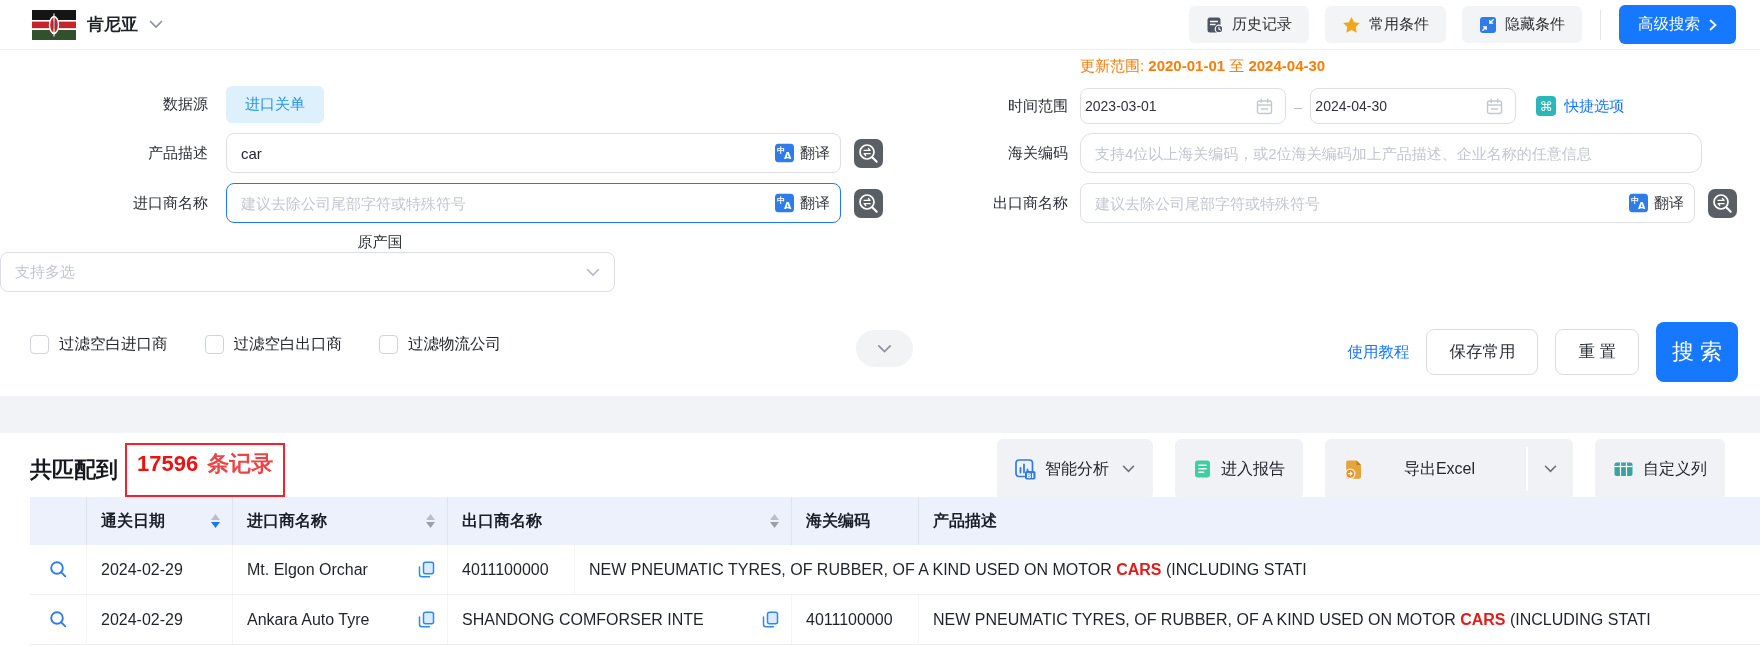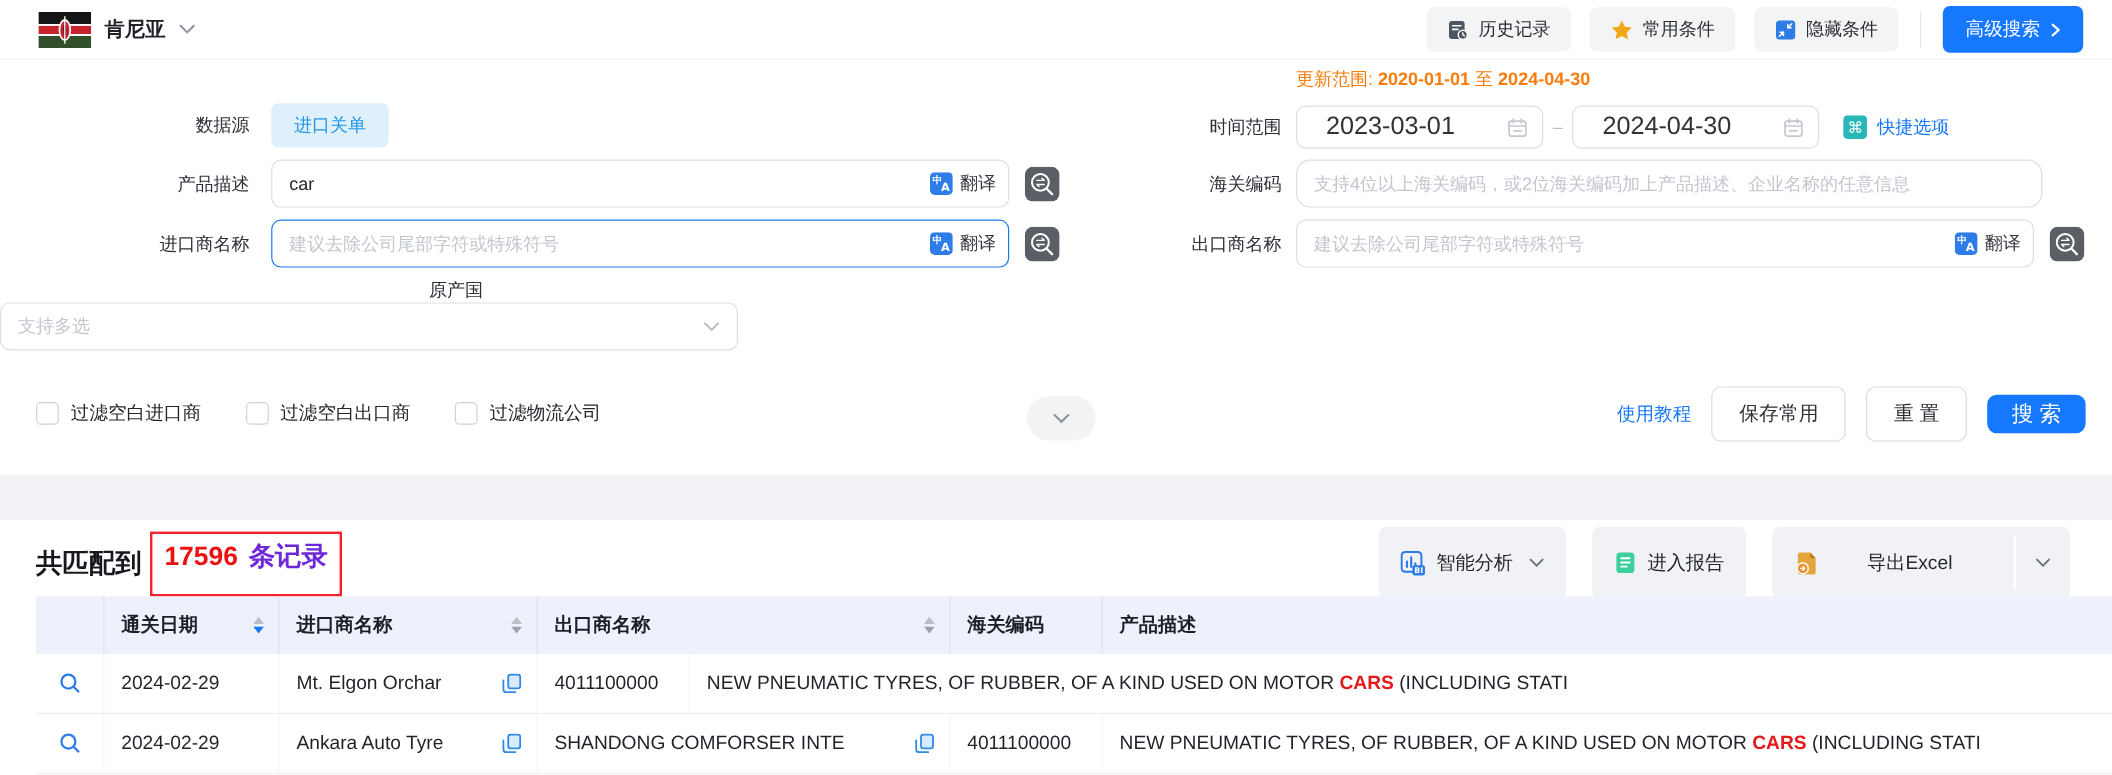--- a/index.html
+++ b/index.html
@@ -45,51 +45,51 @@
     padding:0; cursor:pointer; }
 
   .selectbox { width:615px; height:40px; border:1px solid #dcdfe6; border-radius:8px;
     display:flex; align-items:center; justify-content:space-between; padding:0 14px; cursor:pointer; }
   .selectbox .ph { font-size:15px; color:#c2c6ce; }
 
   .update-range { position:absolute; left:1080px; top:57px; font-size:15px; color:#f87d0b; }
   .update-range b { font-weight:700; }
 
   .datebox { width:206px; height:36px; border:1px solid #dcdfe6; border-radius:8px;
-    display:flex; align-items:center; justify-content:space-between; padding:0 12px 0 24px;
-    font-size:21px; color:#303238; cursor:pointer; }
+    display:flex; align-items:center; justify-content:space-between; padding:0 12px 0 4px;
+    font-size:14px; color:#303238; cursor:pointer; }
   .dash { margin:0 8px; color:#b9bdc4; font-size:15px; }
   .quick { display:flex; align-items:center; gap:8px; margin-left:20px; cursor:pointer; }
   .quick span { font-size:15px; color:#1677ff; }
 
   .cbrow { position:absolute; top:334px; left:30px; display:flex; align-items:center; gap:37px; }
   .cbitem { display:flex; align-items:center; gap:10px; cursor:pointer; }
   .cbbox { width:19px; height:19px; border:1px solid #cfd3dc; border-radius:4px; background:#fff; flex:none; }
   .cbitem span.lbl { font-size:15.5px; color:#23262b; }
 
   .collapse-pill { position:absolute; left:856px; top:330px; width:57px; height:37px;
     background:#f2f3f5; border:none; border-radius:19px; display:flex; align-items:center;
     justify-content:center; cursor:pointer; }
 
   .actions { position:absolute; top:322px; right:22px; display:flex; align-items:center; gap:17px; }
   .link { font-size:15.5px; color:#1677ff; cursor:pointer; }
   .btn-outline { height:46px; padding:0 22px; background:#fff; border:1px solid #d9dce3;
     border-radius:8px; font-size:16.5px; color:#2b2f36; font-family:inherit; cursor:pointer; }
-  .btn-primary { height:32px; width:82px; background:#1677ff; border:none; border-radius:8px;
-    font-size:18px; color:#fff; font-family:inherit; cursor:pointer; }
+  .btn-primary { height:60px; width:82px; background:#1677ff; border:none; border-radius:8px;
+    font-size:22px; color:#fff; font-family:inherit; cursor:pointer; }
 
   .band { position:absolute; top:396px; left:0; right:0; height:37px; background:#f2f3f6; }
 
   
   .res-head { position:absolute; top:443px; left:30px; display:flex; align-items:center; }
   .res-title { font-size:22px; font-weight:700; color:#16181d; }
   .red-box { display:inline-flex; align-items:center; gap:9px; border:2px solid #f5222d;
     padding:4px 10px 16px; margin-left:7px; }
   .red-box .cnt { font-size:22px; font-weight:700; color:#ed1111; }
-  .red-box .sfx { font-size:22px; font-weight:700; color:#6d28d9; }
+  .red-box .sfx { font-size:22px; font-weight:700; color:#ef4444; }
 
   .res-actions { position:absolute; top:439px; right:35px; display:flex; align-items:center; gap:22px; }
   .rbtn { display:flex; align-items:center; gap:9px; height:60px; padding:0 18px;
     background:#f0f2f6; border:none; border-radius:6px; font-size:16px; color:#23262b;
     font-family:inherit; cursor:pointer; }
   .rbtn .chev { margin-left:4px; }
   .export-split { padding-right:0;gap:41px; }
   .export-split .chevpart { display:flex; align-items:center; height:44px; padding:0 16px;
     border-left:2px solid #fff; margin-left:10px; }
 
@@ -360,20 +360,28 @@
       <circle cx="7.3" cy="14.7" r="4.6" fill="#ef8e26" stroke="#fff" stroke-width="1.2"></circle>
       <path d="M5.3 14.7h3.4M7.5 13.2l1.5 1.5-1.5 1.5" stroke="#fff" stroke-width="1.2" fill="none" stroke-linecap="round" stroke-linejoin="round"></path>
     </svg>
     <span>导出Excel</span>
     <span class="chevpart">
       <svg width="13" height="8" viewBox="0 0 13 8">
         <path d="M1.5 1.3l5 5 5-5" stroke="#6b7077" stroke-width="1.6" fill="none" stroke-linecap="round"></path>
       </svg>
     </span>
   </button>
+  <button class="rbtn">
+    <svg width="21" height="20" viewBox="0 0 21 20">
+      <rect x="1.5" y="3.5" width="18" height="13.5" rx="2" fill="#38a3a0"></rect>
+      <path d="M1.5 7.5h18" stroke="#fff" stroke-width="1.2"></path>
+      <path d="M7.5 3.5v13.5M13.5 3.5v13.5" stroke="#fff" stroke-width="1.2"></path>
+    </svg>
+    <span>自定义列</span>
+  </button>
 </div>
 
 <div class="table">
   <div class="tr thead">
     <div class="th c0"></div>
     <div class="th c1 sortable">
       <span>通关日期</span>
       <span class="sorter">
         <svg width="9" height="6" viewBox="0 0 9 6">
             <path d="M4.5 0L9 6H0z" fill="#b9bec7"></path>

